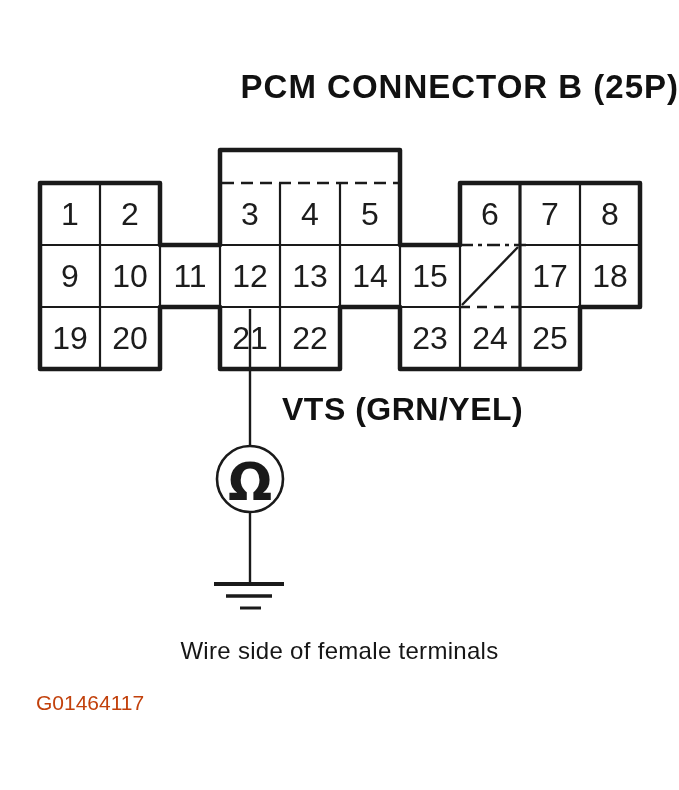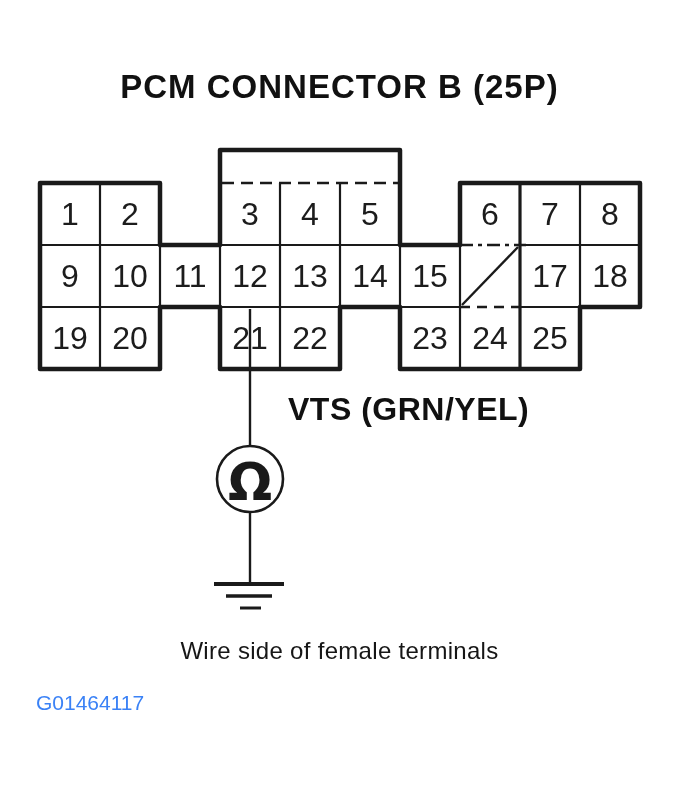--- a/index.html
+++ b/index.html
@@ -10,50 +10,50 @@
     background: #ffffff;
     overflow: hidden;
     font-family: "Liberation Sans", sans-serif;
     color: #151515;
   }
   .page svg { position: absolute; left: 0; top: 0; }
 
   .title {
     position: absolute;
     top: 68px; left: 0; width: 100%;
-    text-align: center;
+    text-align: right;
     font-size: 33px;
     font-weight: bold;
     letter-spacing: 1px;
     color: #111;
   }
   .vts-label {
     position: absolute;
-    left: 288px; top: 391px;
+    left: 282px; top: 391px;
     font-size: 32px;
     font-weight: bold;
     letter-spacing: 0.5px;
     color: #111;
     white-space: nowrap;
   }
   .caption {
     position: absolute;
     top: 637px; left: 0; width: 100%;
     text-align: center;
     font-size: 24px;
     font-weight: 400;
     letter-spacing: 0.3px;
     color: #161616;
   }
   .figure-id {
     position: absolute;
     left: 36px; top: 691px;
     font-size: 21px;
     font-weight: 400;
-    color: #3b82f6;
+    color: #c2410c;
   }
 
   
   .outline   { fill: none; stroke: #1a1a1a; stroke-width: 4.5; stroke-linejoin: round; }
   .grid-thin { stroke: #1a1a1a; stroke-width: 2.2; }
   .grid-med  { stroke: #1a1a1a; stroke-width: 3.2; }
   .dashed    { stroke: #1a1a1a; stroke-width: 2.4; }
   .slash     { stroke: #1a1a1a; stroke-width: 2.4; }
   .wire      { stroke: #1a1a1a; stroke-width: 2.4; }
   .meter-circle { fill: #ffffff; stroke: #1a1a1a; stroke-width: 2.6; }

